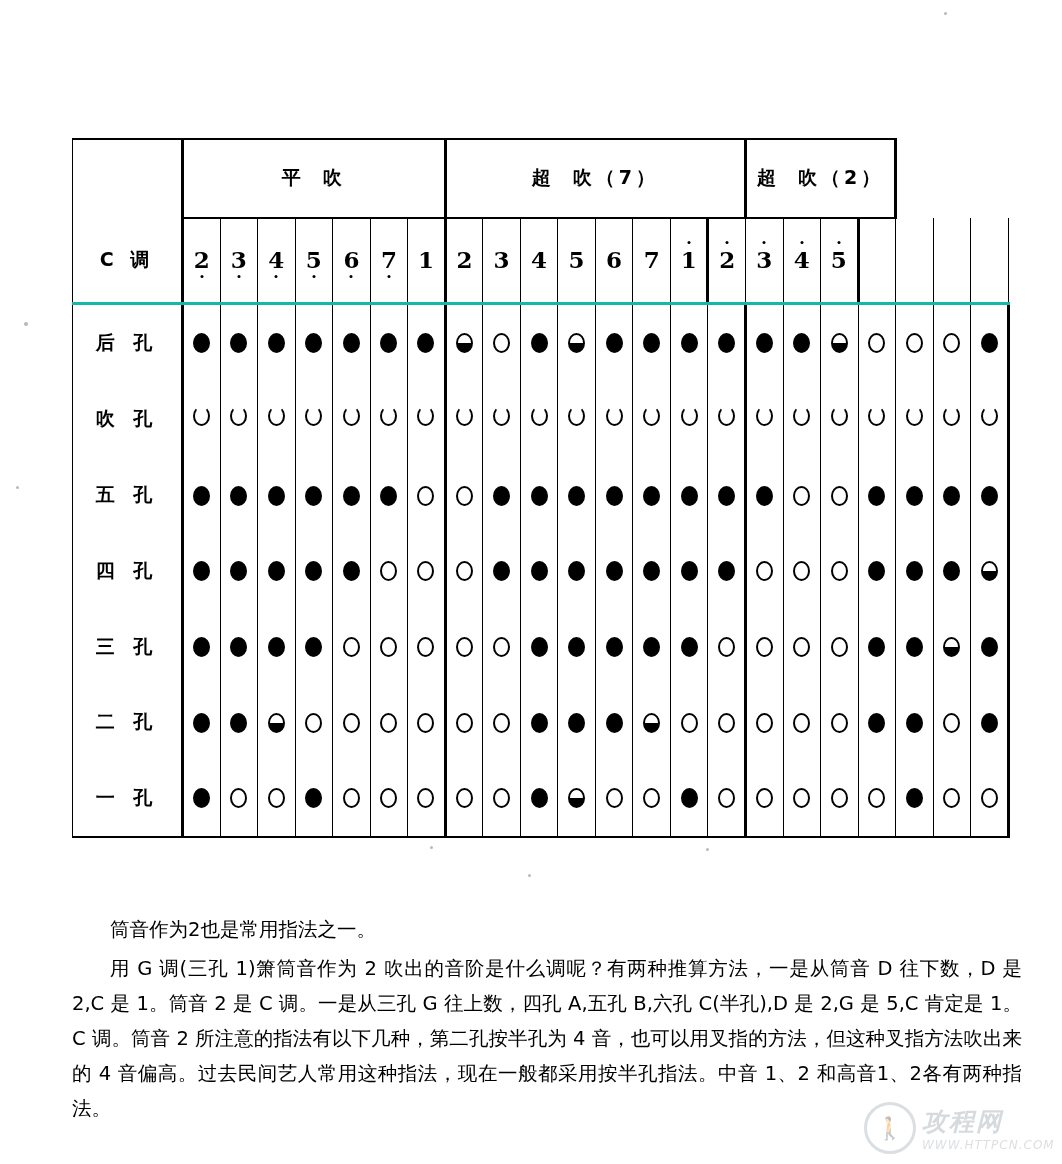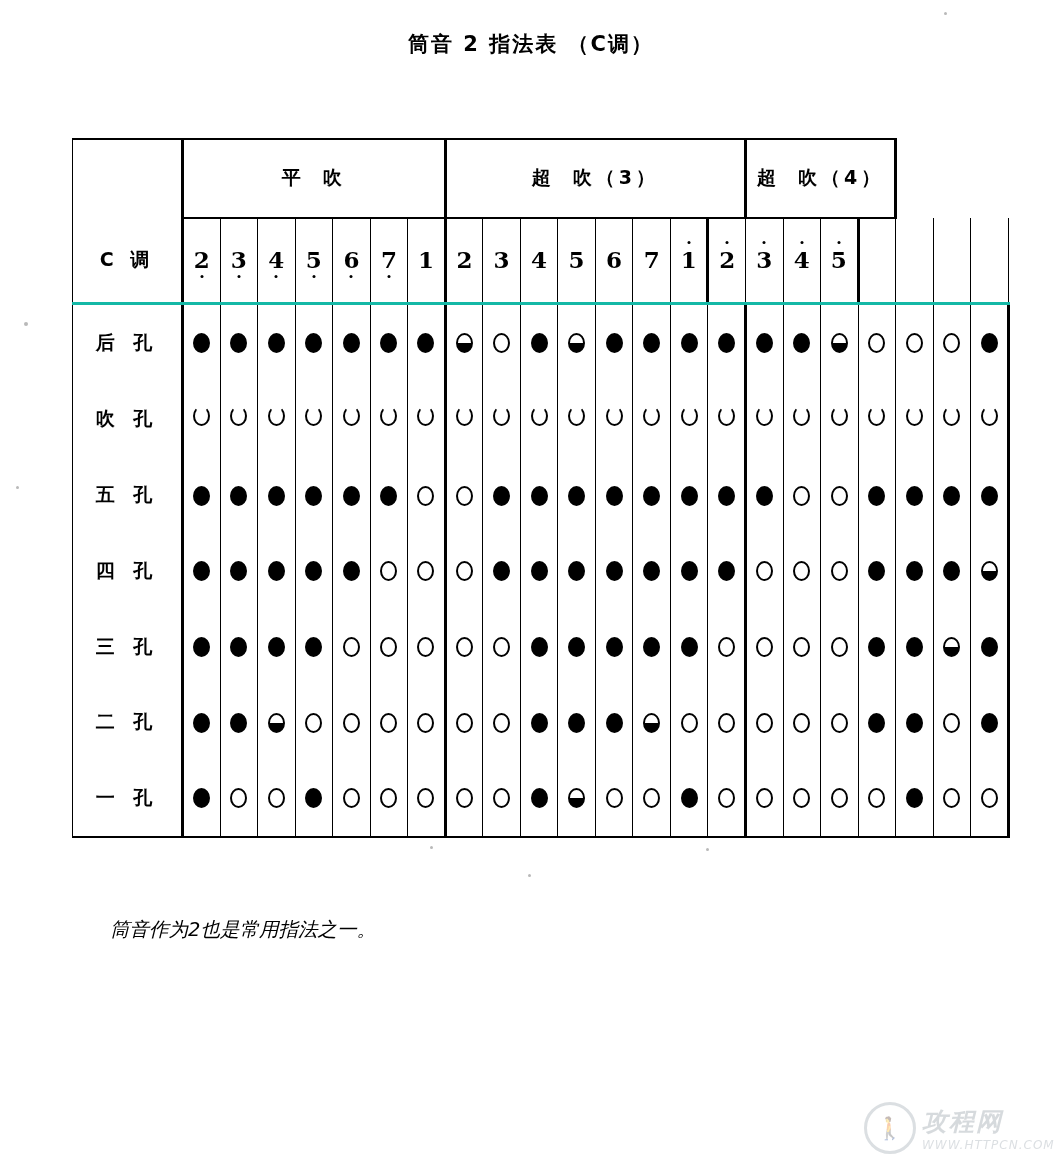--- a/index.html
+++ b/index.html
@@ -137,21 +137,21 @@
   .body-text{
     position:absolute;
     left:72px;top:912px;
     width:950px;
     font-size:19.5px;
     line-height:35px;
     font-family:"DejaVu Sans","Liberation Sans",sans-serif;
     letter-spacing:0px;
     text-align:justify;
   }
-  .body-text p{margin:0 0 4px 0;text-indent:38px;font-style:italic;}
+  .body-text p{margin:0 0 4px 0;text-indent:38px;}
 
   
   .watermark{
     position:absolute;
     right:8px;bottom:8px;
     width:190px;height:56px;
     opacity:.35;
     display:flex;align-items:center;
     font-family:"DejaVu Sans","Liberation Sans",sans-serif;
   }
@@ -175,30 +175,29 @@
 <div class="page">
 
   <div class="speck" style="left:944px;top:12px;width:3px;height:3px;"></div>
   <div class="speck" style="left:24px;top:322px;width:4px;height:4px;"></div>
   <div class="speck" style="left:16px;top:486px;width:3px;height:3px;"></div>
   <div class="speck" style="left:430px;top:846px;width:3px;height:3px;"></div>
   <div class="speck" style="left:706px;top:848px;width:3px;height:3px;"></div>
   <div class="speck" style="left:528px;top:874px;width:3px;height:3px;"></div>
 
 
-  <h2 class="subtitle">筒音 2 指法表 （C调）</h2>
 
   <div class="table-wrap">
     <table class="chart">
       <tbody id="chart-body">
           <tr>
             <td class="rowhdr-cell outer-top"></td>
             <td class="grouphdr outer-top thick-l" colspan="7"><span>平</span><span class="sp"></span><span>吹</span></td>
-            <td class="grouphdr outer-top thick-l" colspan="8"><span>超</span><span class="sp"></span><span>吹（3）</span></td>
-            <td class="grouphdr outer-top thick-l thick-r" colspan="4"><span>超</span><span class="sp"></span><span>吹（4）</span></td>
+            <td class="grouphdr outer-top thick-l" colspan="8"><span>超</span><span class="sp"></span><span>吹（7）</span></td>
+            <td class="grouphdr outer-top thick-l thick-r" colspan="4"><span>超</span><span class="sp"></span><span>吹（2）</span></td>
           </tr>
           <tr class="notes-row">
             <td class="rowhdr-cell">C 调</td>
             <td class="thick-l" style="width: 40px;"><span class="note">2<i class="dot below"></i></span></td>
             <td style="width: 38px;"><span class="note">3<i class="dot below"></i></span></td>
             <td style="width: 52px;"><span class="note">4<i class="dot below"></i></span></td>
             <td style="width: 33px;"><span class="note">5<i class="dot below"></i></span></td>
             <td style="width: 34px;"><span class="note">6<i class="dot below"></i></span></td>
             <td style="width: 35px;"><span class="note">7<i class="dot below"></i></span></td>
             <td class="thick-r" style="width: 58px;"><span class="note">1</span></td>
@@ -392,20 +391,21 @@
             <td class="outer-bottom"><span class="hole filled"></span></td>
             <td class="outer-bottom"><span class="hole "></span></td>
             <td class="thick-r outer-bottom"><span class="hole "></span></td>
           </tr>
         </tbody>
     </table>
   </div>
 
   <div class="body-text">
     <p>筒音作为2也是常用指法之一。</p>
+    <p>用 G 调(三孔 1)箫筒音作为 2 吹出的音阶是什么调呢？有两种推算方法，一是从筒音 D 往下数，D 是 2,C 是 1。筒音 2 是 C 调。一是从三孔 G 往上数，四孔 A,五孔 B,六孔 C(半孔),D 是 2,G 是 5,C 肯定是 1。C 调。筒音 2 所注意的指法有以下几种，第二孔按半孔为 4 音，也可以用叉指的方法，但这种叉指方法吹出来的 4 音偏高。过去民间艺人常用这种指法，现在一般都采用按半孔指法。中音 1、2 和高音1、2各有两种指法。</p>
   </div>
 
   <div class="watermark">
     <div class="wm-circle">🚶</div>
     <div class="wm-text">
       <div class="wm-main">攻程网</div>
       <div class="wm-sub">WWW.HTTPCN.COM</div>
     </div>
   </div>
 

